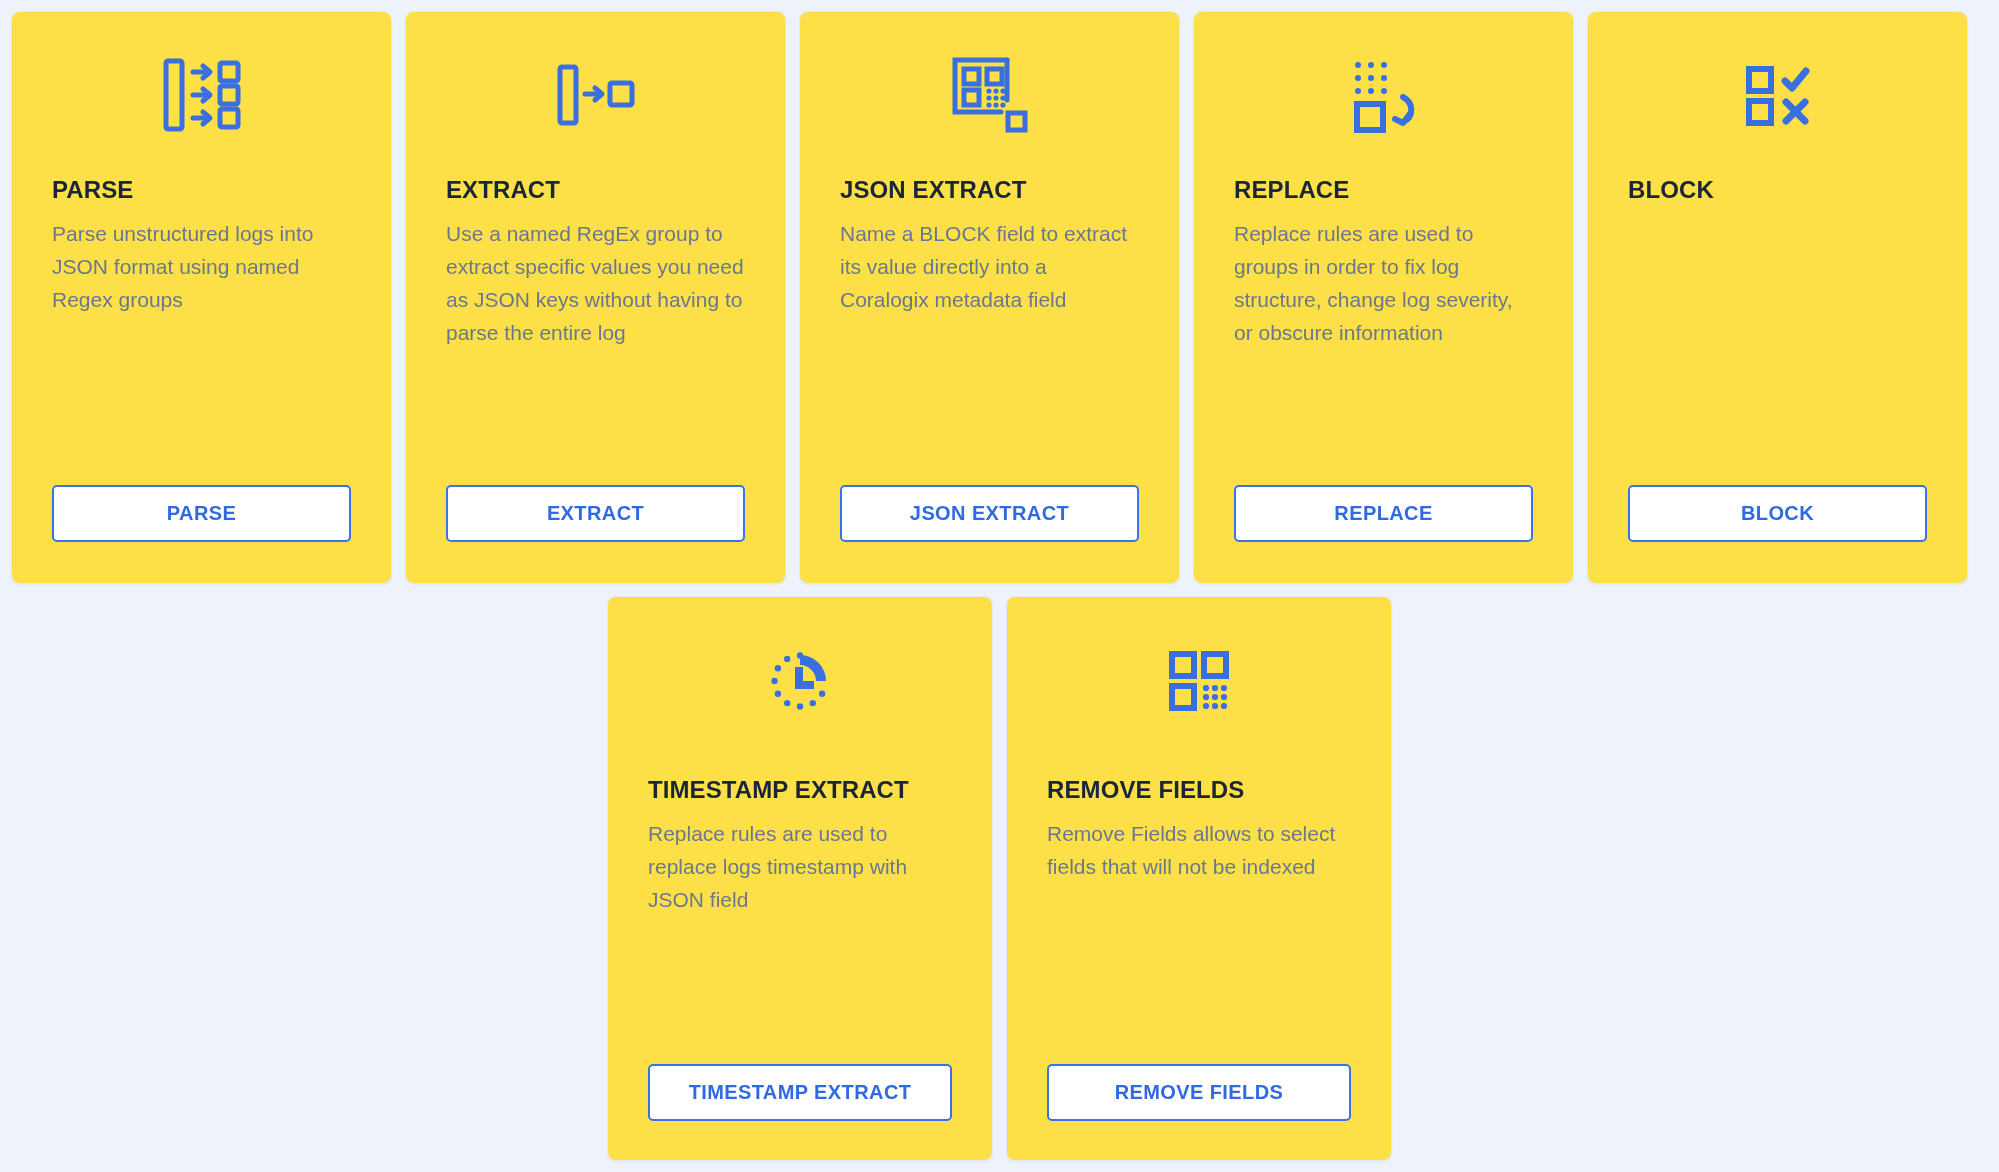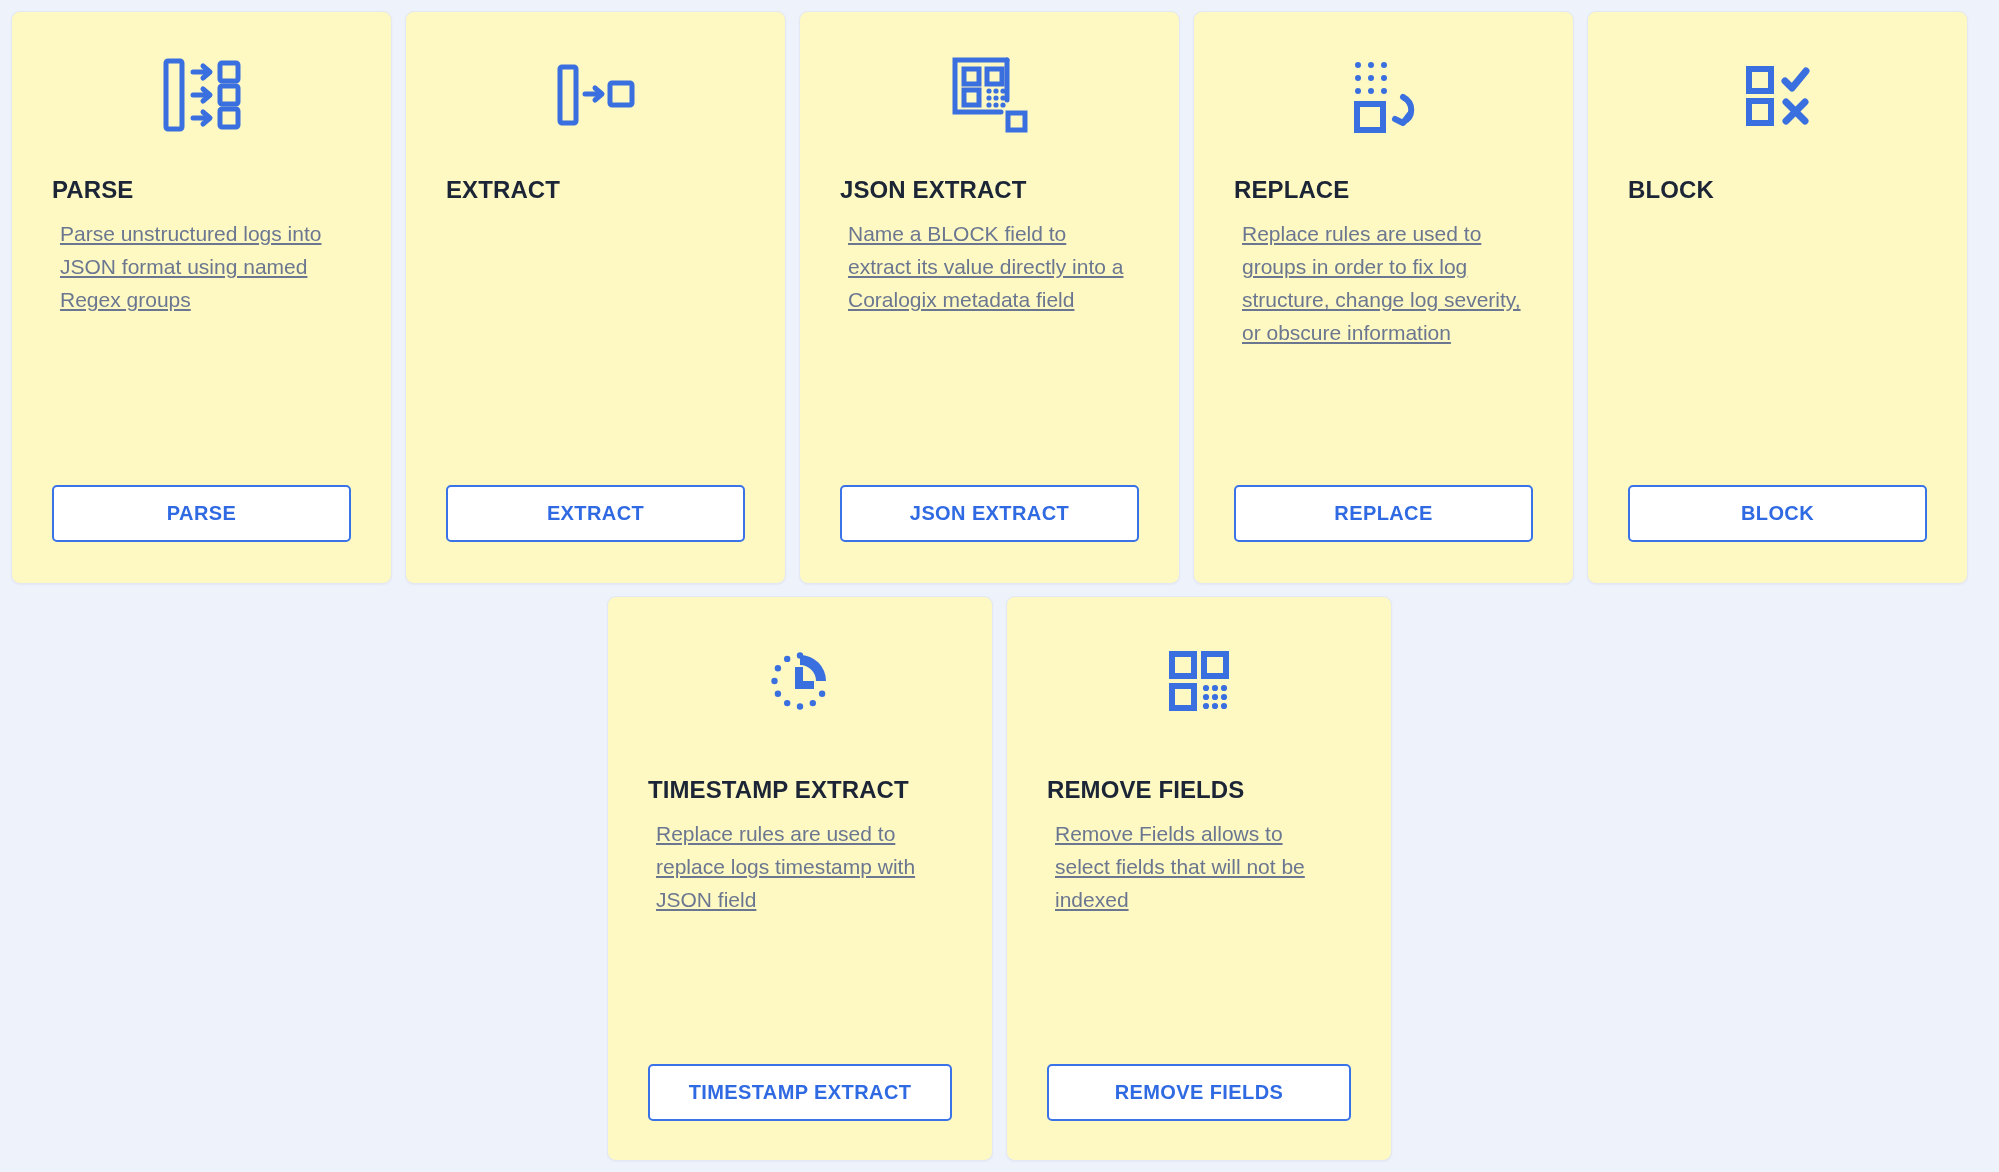--- a/index.html
+++ b/index.html
@@ -32,21 +32,21 @@
     width: 1977px;
   }
   .row-bottom {
     top: 596px;
     left: 607px;
     width: 785px;
   }
 
   
   .card {
-    background: #fef9c3;
+    background: #fde047;
     border: 1px solid #e2e8f4;
     border-radius: 9px;
     box-shadow: 0 1px 2px rgba(60, 80, 130, 0.06);
     display: flex;
     flex-direction: column;
     padding: 0;
   }
   .row-top .card {
     width: 381px;
     height: 573px;
@@ -79,23 +79,22 @@
     color: #1c2536;
     letter-spacing: 0.1px;
     margin: 0 0 14px 0;
     line-height: 1.1;
   }
 
   .card-desc {
     font-size: 21px;
     line-height: 33px;
     color: #6b7790;
-    margin: 8px;
+    margin: 0;
     font-weight: 400;
-    text-decoration: underline;
   }
 
   .card-footer {
     padding: 0 40px 40px 40px;
     flex: 0 0 auto;
   }
 
   .card-btn {
     display: block;
     width: 100%;
@@ -164,20 +163,21 @@
             <rect x="53" y="19" width="22" height="22" rx="2"></rect>
           </g>
           <g fill="none" stroke="#3a6fe0" stroke-width="5" stroke-linecap="round" stroke-linejoin="round">
             <path d="M28 30 H44"></path>
               <path d="M38 24 L45 30 L38 36"></path>
           </g>
         </svg>
       </div>
       <div class="card-body">
         <h3 class="card-title">EXTRACT</h3>
+        <p class="card-desc">Use a named RegEx group to extract specific values you need as JSON keys without having to parse the entire log</p>
       </div>
       <div class="card-footer">
         <button class="card-btn">EXTRACT</button>
       </div>
     </div>
 
     <div class="card">
       <div class="card-icon">
         <svg width="82" height="82" viewBox="0 0 82 82">
           <g fill="none" stroke="#3a6fe0" stroke-width="5" stroke-linecap="round">

